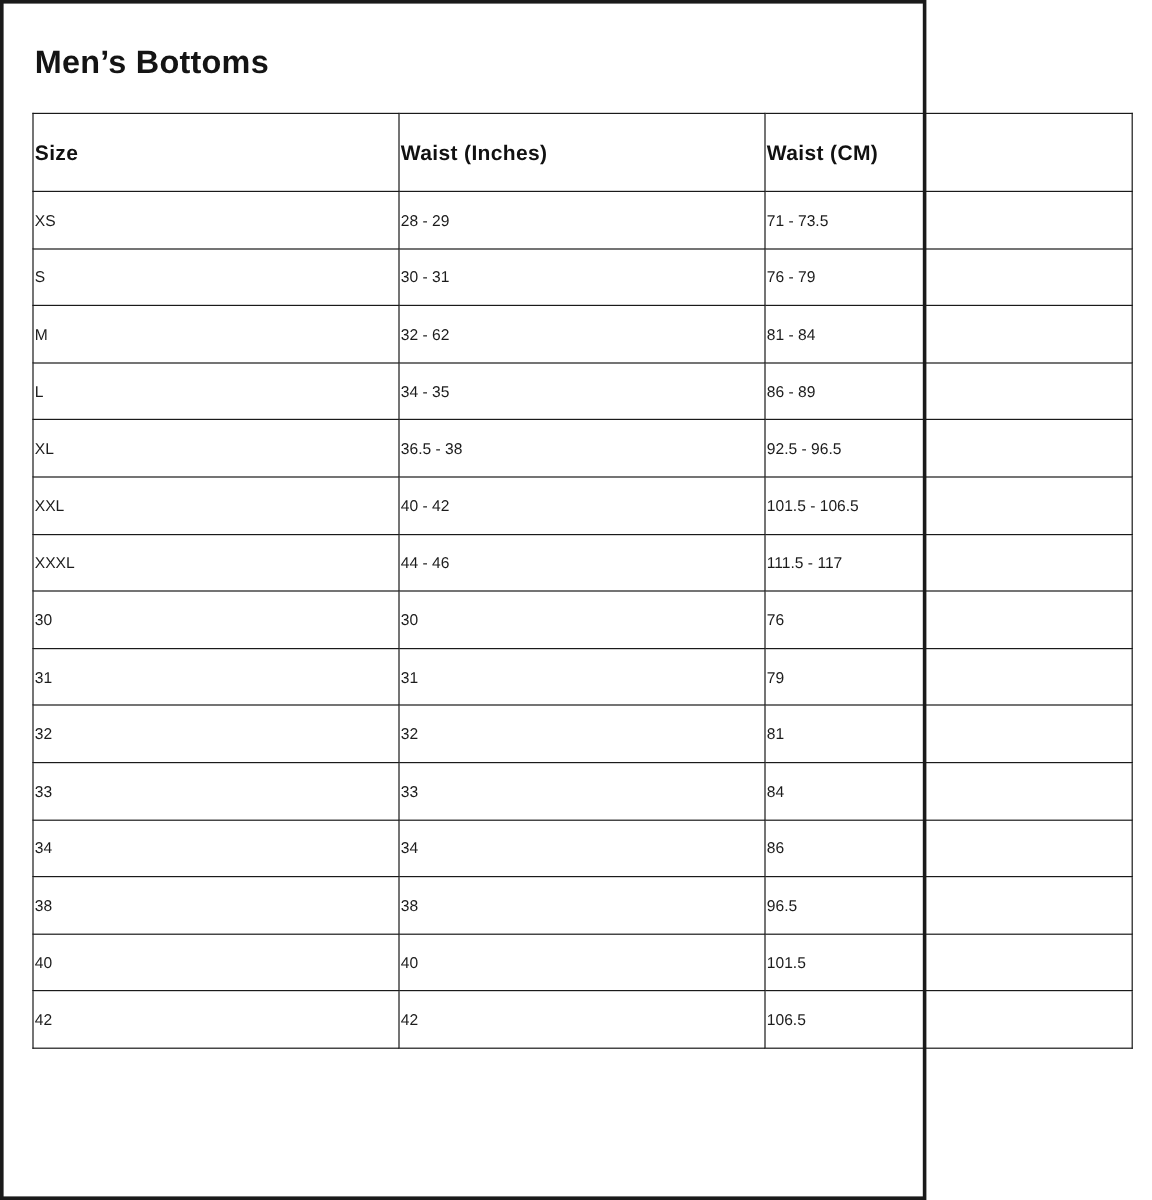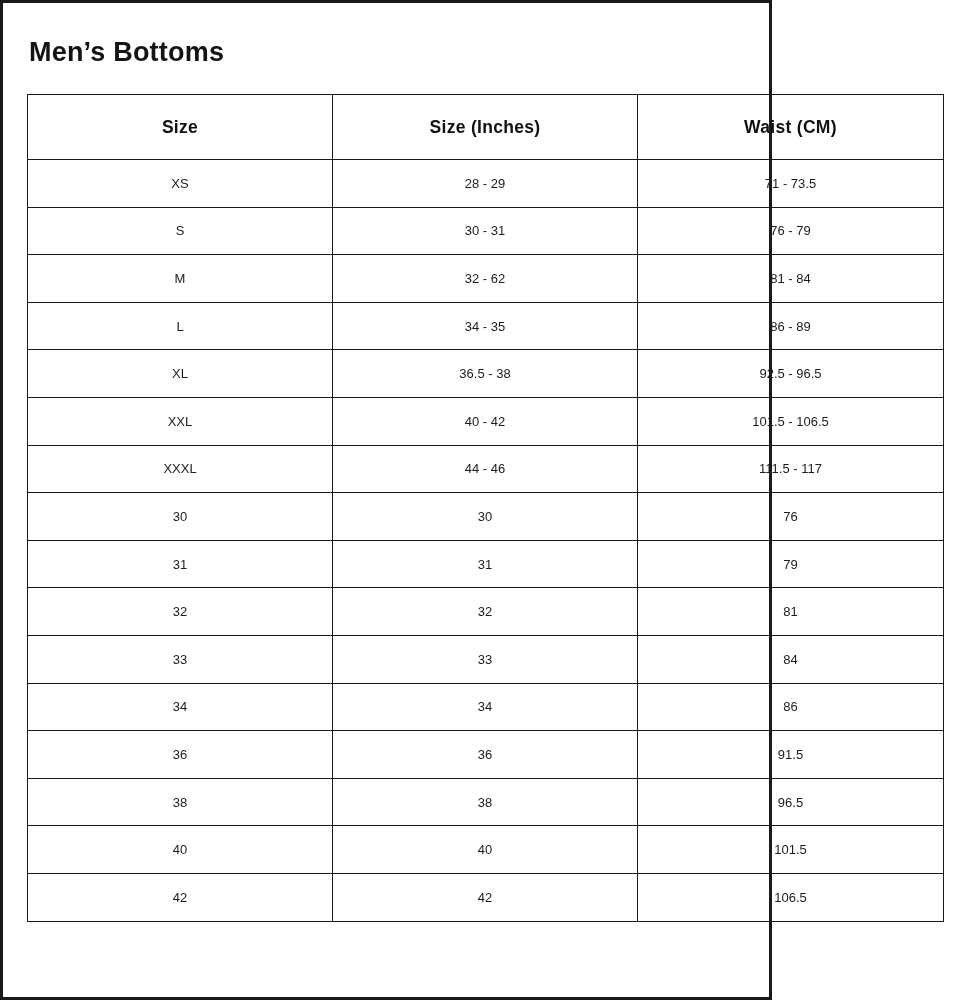--- a/index.html
+++ b/index.html
@@ -34,21 +34,21 @@
     margin: 0 0 26px 2px;
   }
   table.size-table {
     border-collapse: collapse;
     width: 916px;
     table-layout: fixed;
   }
   table.size-table th,
   table.size-table td {
     border: 1px solid #1a1a1a;
-    text-align: center;
+    text-align: left;
     vertical-align: middle;
   }
   table.size-table th {
     height: 62px;
     font-size: 17.5px;
     font-weight: bold;
     letter-spacing: 0.3px;
     color: #111111;
   }
   table.size-table td {
@@ -70,21 +70,21 @@
 
     <table class="size-table">
       <colgroup>
         <col class="c-size">
         <col class="c-in">
         <col class="c-cm">
       </colgroup>
       <thead>
         <tr>
           <th>Size</th>
-          <th>Size (Inches)</th>
+          <th>Waist (Inches)</th>
           <th>Waist (CM)</th>
         </tr>
       </thead>
       <tbody id="table-body">
           <tr>
             <td>XS</td>
             <td>28 - 29</td>
             <td>71 - 73.5</td>
           </tr>
           <tr>
@@ -136,25 +136,20 @@
             <td>33</td>
             <td>33</td>
             <td>84</td>
           </tr>
           <tr>
             <td>34</td>
             <td>34</td>
             <td>86</td>
           </tr>
           <tr>
-            <td>36</td>
-            <td>36</td>
-            <td>91.5</td>
-          </tr>
-          <tr>
             <td>38</td>
             <td>38</td>
             <td>96.5</td>
           </tr>
           <tr>
             <td>40</td>
             <td>40</td>
             <td>101.5</td>
           </tr>
           <tr>

